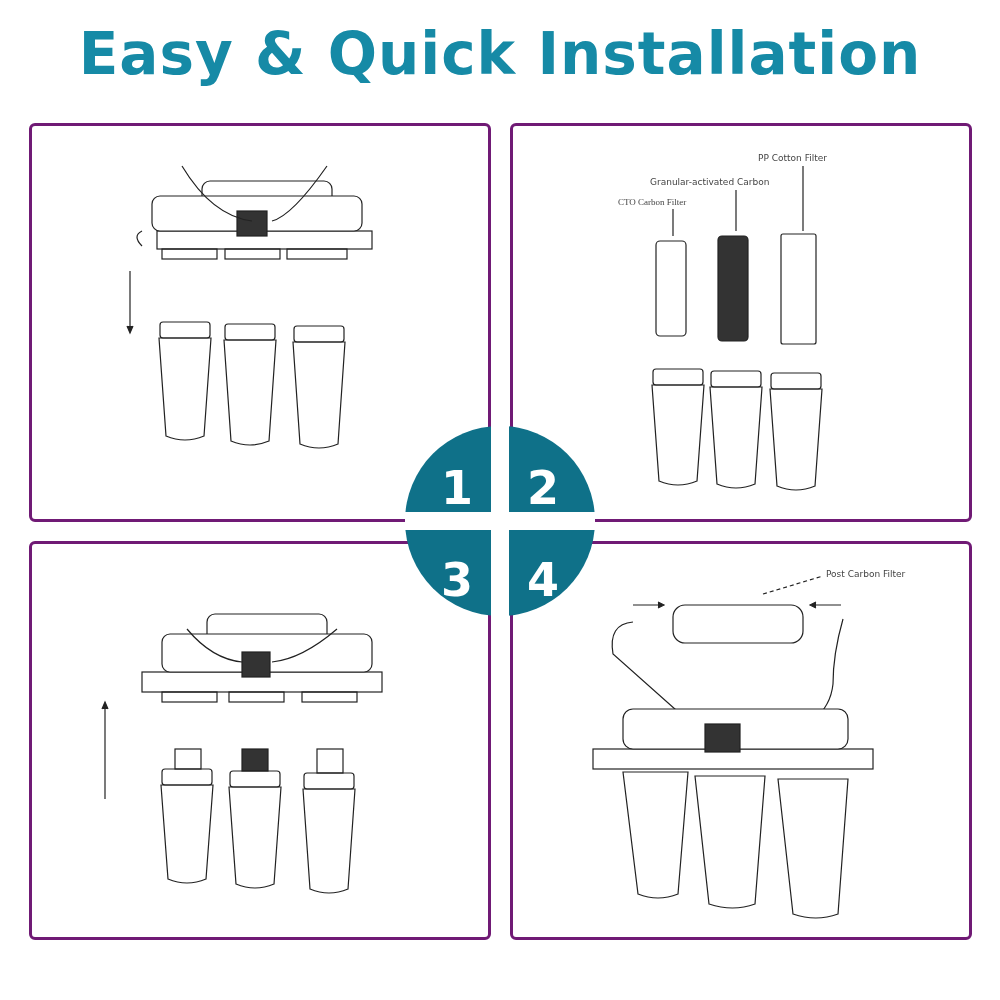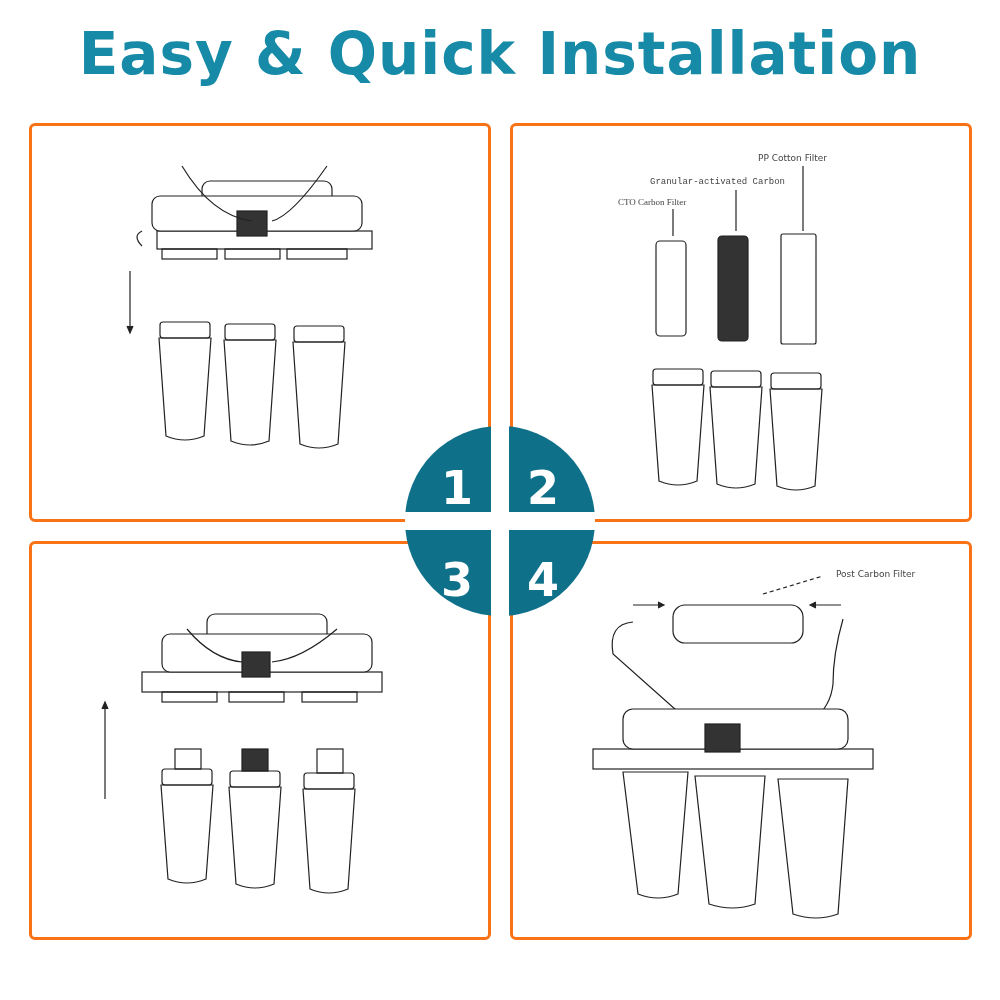--- a/index.html
+++ b/index.html
@@ -1,18 +1,18 @@
 <!DOCTYPE html>
 <html><head>
 <meta charset="utf-8">
 <style>
   html,body{margin:0;padding:0;background:#fff;}
   body{width:1000px;height:1000px;position:relative;overflow:hidden;font-family:"DejaVu Sans",sans-serif;}
   .title{position:absolute;left:0;top:20px;width:1000px;text-align:center;color:#168aa6;font-family:"DejaVu Sans",sans-serif;font-weight:bold;font-size:58px;letter-spacing:1px;}
-  .panel{position:absolute;border:3px solid #f97316;border-radius:6px;background:#fff;box-sizing:border-box;overflow:hidden;}
+  .panel{position:absolute;border:3px solid #701a75;border-radius:6px;background:#fff;box-sizing:border-box;overflow:hidden;}
   #p1{left:29px;top:123px;width:462px;height:399px;}
   #p2{left:510px;top:123px;width:462px;height:399px;}
   #p3{left:29px;top:541px;width:462px;height:399px;}
   #p4{left:510px;top:541px;width:462px;height:399px;}
   .panel svg{position:absolute;left:0;top:0;}
   .badge{position:absolute;width:190px;height:190px;left:405px;top:426px;}
   .lbl{position:absolute;font-family:"DejaVu Sans",sans-serif;font-size:9px;color:#444;white-space:nowrap;}
 </style>
 </head>
 <body>
@@ -41,21 +41,21 @@
       <rect x="193" y="198" width="50" height="16" rx="3"></rect>
       <path d="M192 214 L244 214 L237 315 Q218 323 199 315 Z"></path>
       <rect x="262" y="200" width="50" height="16" rx="3"></rect>
       <path d="M261 216 L313 216 L306 318 Q287 326 268 318 Z"></path>
     </g>
   </svg>
 </div>
 
 <div class="panel" id="p2">
   <div class="lbl" style="left:245px;top:27px;">PP Cotton Filter</div>
-  <div class="lbl" style="left:137px;top:51px;font-family:Liberation Mono, monospace;">Granular-activated Carbon</div>
+  <div class="lbl" style="left:137px;top:51px;">Granular-activated Carbon</div>
   <div class="lbl" style="left:105px;top:71px;font-family:Liberation Serif, serif;">CTO Carbon Filter</div>
   <svg width="462" height="399" fill="none" stroke="#222" stroke-width="1.2">
     <line x1="290" y1="40" x2="290" y2="105"></line>
     <line x1="223" y1="64" x2="223" y2="105"></line>
     <line x1="160" y1="83" x2="160" y2="110"></line>
     <rect x="143" y="115" width="30" height="95" rx="4" fill="#fff"></rect>
     <rect x="205" y="110" width="30" height="105" rx="4" fill="#333"></rect>
     <rect x="268" y="108" width="35" height="110" rx="2" fill="#fff"></rect>
     <rect x="140" y="243" width="50" height="16" rx="3"></rect>
     <path d="M139 259 L191 259 L184 355 Q165 363 146 355 Z"></path>
@@ -84,21 +84,21 @@
     <rect x="130" y="225" width="50" height="16" rx="3"></rect>
     <path d="M129 241 L181 241 L174 335 Q155 343 136 335 Z"></path>
     <rect x="198" y="227" width="50" height="16" rx="3"></rect>
     <path d="M197 243 L249 243 L242 340 Q223 348 204 340 Z"></path>
     <rect x="272" y="229" width="50" height="16" rx="3"></rect>
     <path d="M271 245 L323 245 L316 345 Q297 353 278 345 Z"></path>
   </svg>
 </div>
 
 <div class="panel" id="p4">
-  <div class="lbl" style="left:313px;top:25px;margin-left:10px;">Post Carbon Filter</div>
+  <div class="lbl" style="left:313px;top:25px;">Post Carbon Filter</div>
   <svg width="462" height="399" fill="none" stroke="#222" stroke-width="1.2">
     <line x1="250" y1="50" x2="310" y2="32" stroke-dasharray="4 3"></line>
     <line x1="120" y1="61" x2="148" y2="61"></line>
       <path d="M145 58 L151 61 L145 64" fill="#222"></path>
     <line x1="328" y1="61" x2="300" y2="61"></line>
       <path d="M303 58 L297 61 L303 64" fill="#222"></path>
     <rect x="160" y="61" width="130" height="38" rx="12" fill="#fff"></rect>
     <path d="M120 78 Q95 80 100 110 L190 190"></path>
     <path d="M330 75 Q320 110 320 140 Q315 190 230 200"></path>
     <rect x="80" y="205" width="280" height="20" fill="#fff"></rect>

